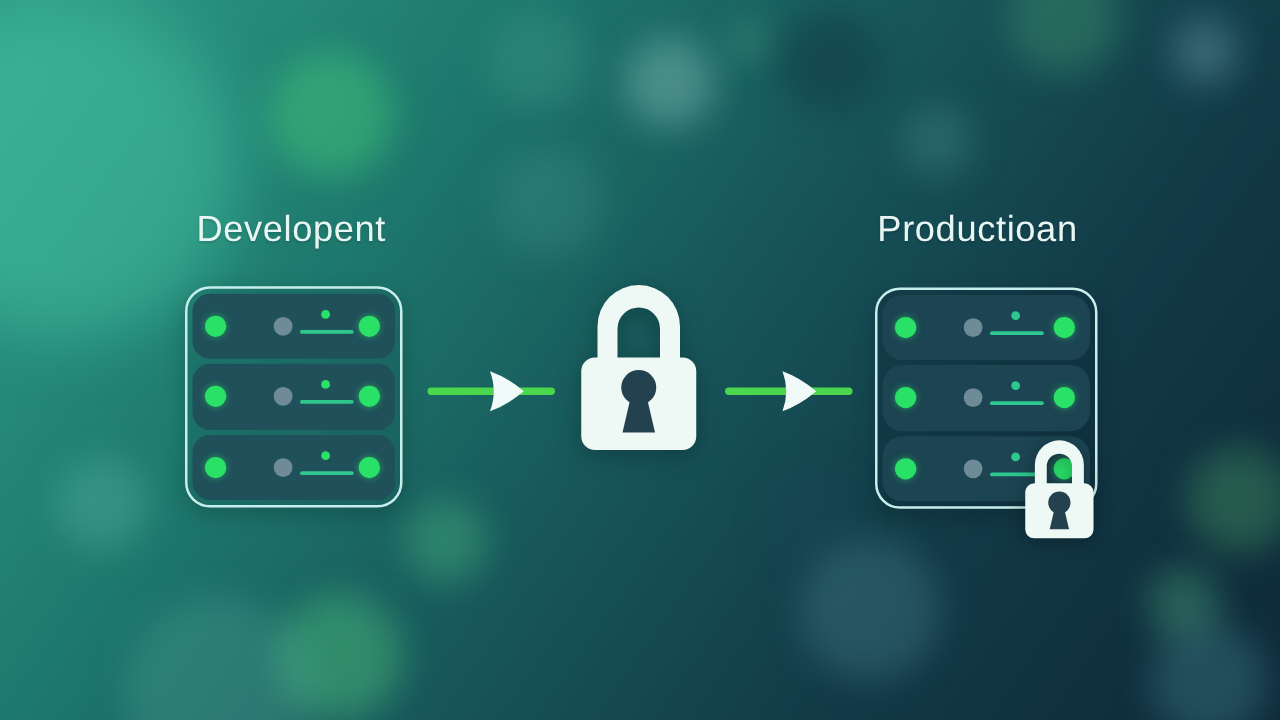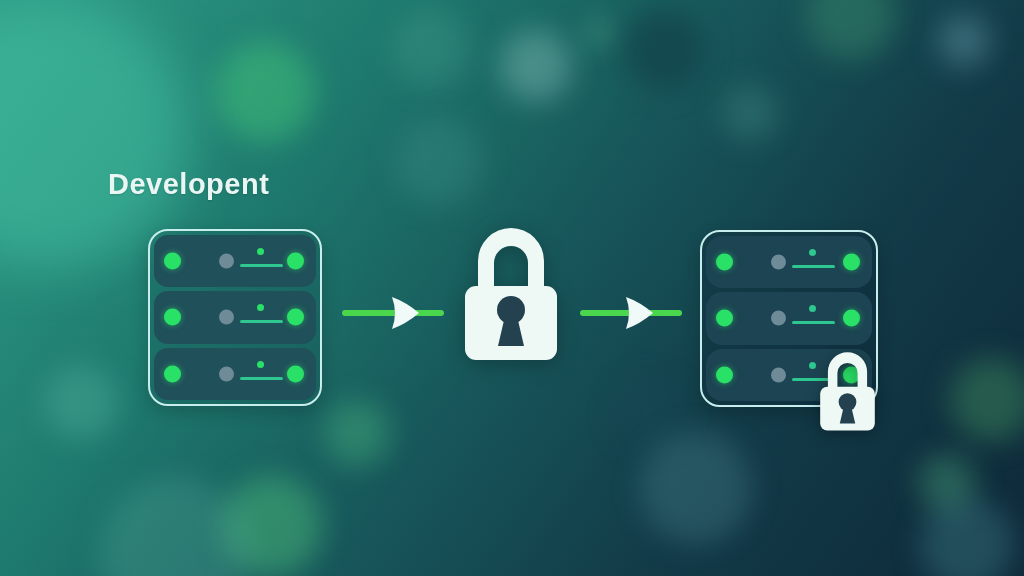--- a/index.html
+++ b/index.html
@@ -1,21 +1,21 @@
 <!DOCTYPE html>
 <html style="--background-top-left: #2f9d87; --background-mid: #17565a; --background-bottom-right: #0e2939; --title-color: #e9f6f3; --accent-green: #2ae167; --arrow-green: #4ad64d; --activity-teal: #2dc78f; --lock-white: #eef9f6; --keyhole: #24414f; --rack-border: #c7eeec; --row-bg-left: #20505a; --row-bg-right: #1c4452; --gray-dot: #6e8b97;"><head>
 <meta charset="utf-8">
 <style>
   html,body{margin:0;padding:0;}
   body{width:1024px;height:576px;overflow:hidden;font-family:"Liberation Sans",sans-serif;}
   .stage{position:relative;width:1024px;height:576px;overflow:hidden;
          background:linear-gradient(125deg,var(--background-top-left) 0%,#1e7a6e 28%,var(--background-mid) 52%,#123a47 74%,var(--background-bottom-right) 100%);}
   .bk{position:absolute;border-radius:50%;filter:blur(14px);pointer-events:none;}
-  .title{position:absolute;top:168px;width:250px;
-         font-size:29px;font-weight:700;letter-spacing:.5px;color:var(--title-color);
+  .title{position:absolute;top:168px;width:250px;text-align:center;
+         font-size:29px;font-weight:400;letter-spacing:.5px;color:var(--title-color);
          text-shadow:0 1px 2px rgba(0,0,0,.15);}
   .rack{position:absolute;box-sizing:border-box;border:2px solid var(--rack-border);
         border-radius:20px;display:flex;flex-direction:column;gap:4px;padding:4px;
         box-shadow:0 6px 18px rgba(0,0,0,.18);}
   .rack-left{left:148px;top:229px;width:174px;height:177px;background:rgba(24,88,90,.30);}
   .rack-right{left:700px;top:230px;width:178px;height:177px;background:rgba(12,40,56,.38);}
   .srow{position:relative;flex:1;border-radius:14px;background:var(--row-bg-left);}
   .rack-right .srow{background:var(--row-bg-right);border-radius:16px;}
   .dot{position:absolute;border-radius:50%;top:50%;transform:translateY(-50%);}
   .led-l{left:10px;width:17px;height:17px;background:var(--accent-green);box-shadow:0 0 6px rgba(43,226,104,.55);}
@@ -49,20 +49,21 @@
   <div class="bk" style="left:324px;top:400px;width:66px;height:66px;background:rgba(85,205,135,.33);"></div>
   <div class="bk" style="left:222px;top:476px;width:100px;height:100px;background:rgba(85,205,125,.4);"></div>
   <div class="bk" style="left:100px;top:478px;width:150px;height:150px;background:rgba(95,185,165,.25);"></div>
   <div class="bk" style="left:616px;top:380px;width:66px;height:66px;background:rgba(24,70,84,.45);"></div>
   <div class="bk" style="left:640px;top:432px;width:112px;height:112px;background:rgba(100,165,175,.25);"></div>
   <div class="bk" style="left:950px;top:358px;width:84px;height:84px;background:rgba(65,145,95,.45);"></div>
   <div class="bk" style="left:918px;top:454px;width:58px;height:58px;background:rgba(85,190,135,.35);"></div>
   <div class="bk" style="left:920px;top:498px;width:94px;height:94px;background:rgba(80,155,165,.3);"></div>
 
   <div class="title" style="left:108px;">Developent</div>
+  <div class="title" style="left:657px;">Productioan</div>
 
   <div class="rack rack-left">
     <div class="srow">
       <span class="dot led-l"></span>
       <span class="dot knob"></span>
       <span class="mini-dot"></span>
       <span class="mini-line"></span>
       <span class="dot led-r"></span>
     </div>
     <div class="srow">

